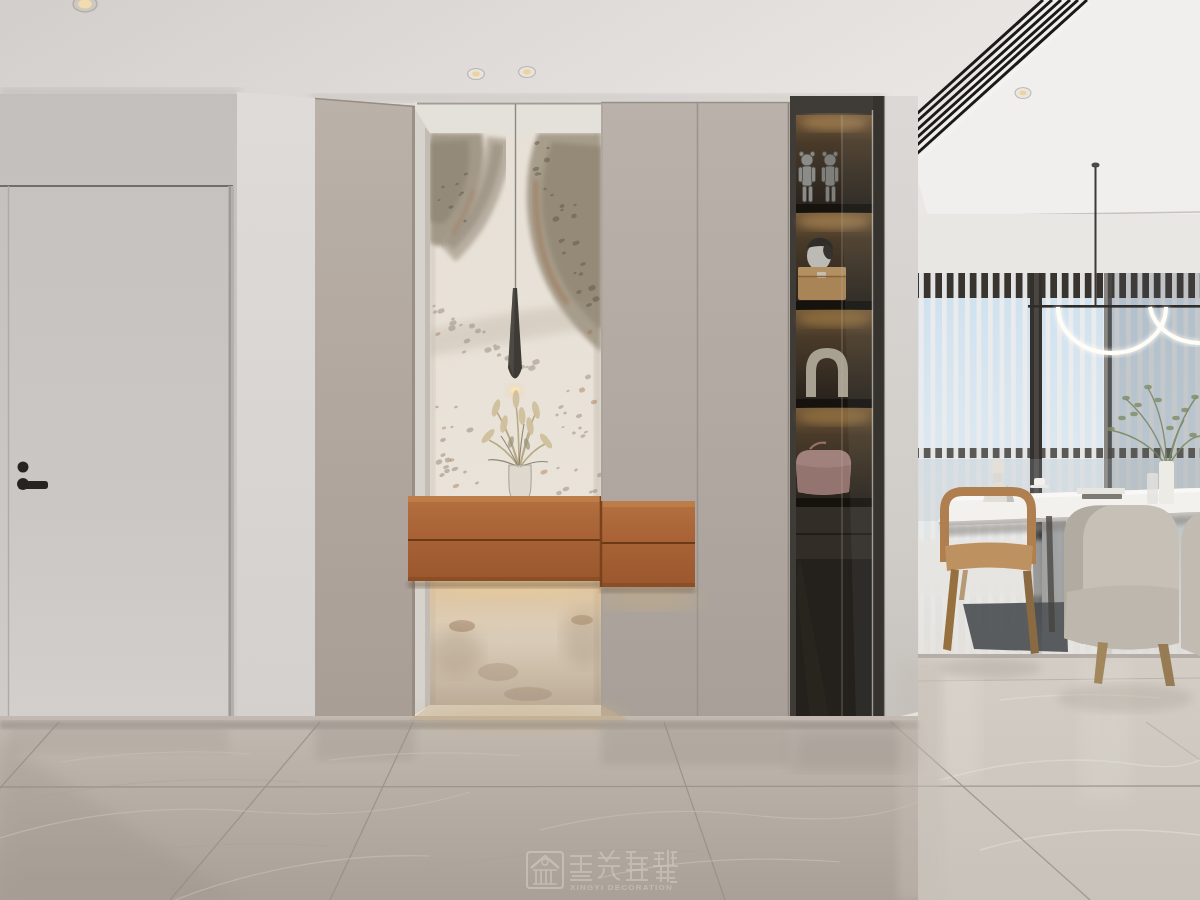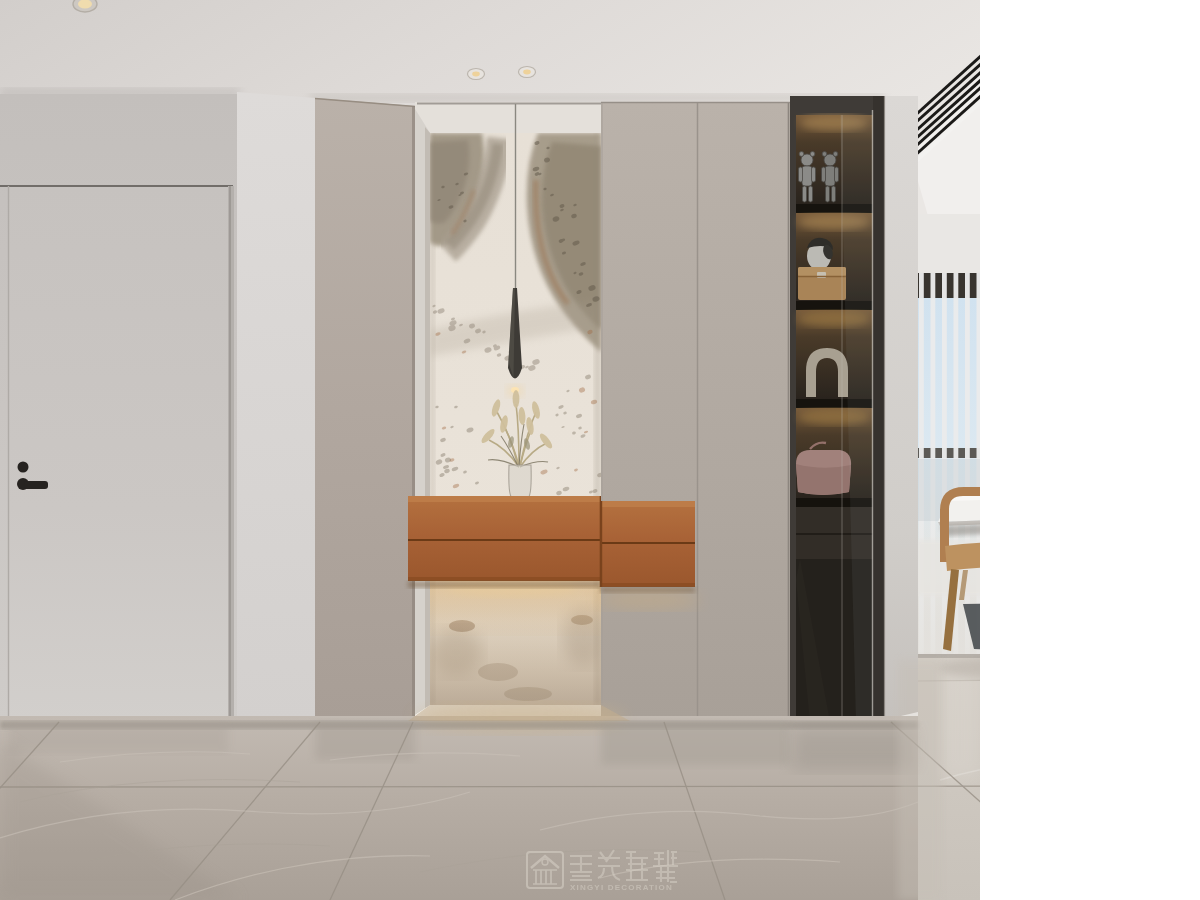--- a/index.html
+++ b/index.html
@@ -1,16 +1,16 @@
 <!DOCTYPE html>
 <html><head>
 <meta charset="utf-8">
 <style>
 html,body{margin:0;padding:0;background:#fff}
-#stage{position:relative;width:980px;height:900px;overflow:hidden;font-family:"Liberation Sans",sans-serif}
+#stage{position:relative;width:1200px;height:900px;overflow:hidden;font-family:"Liberation Sans",sans-serif}
 </style>
 </head>
 <body>
 <div id="stage">
 <svg width="1200" height="900" viewBox="0 0 1200 900">
 <defs>
 <linearGradient id="gCeil" x1="0" y1="0" x2="1" y2="0.35">
  <stop offset="0" stop-color="#d2cecb"></stop>
           <stop offset="0.45" stop-color="#dedad7"></stop>
           <stop offset="1" stop-color="#eae7e4"></stop>

